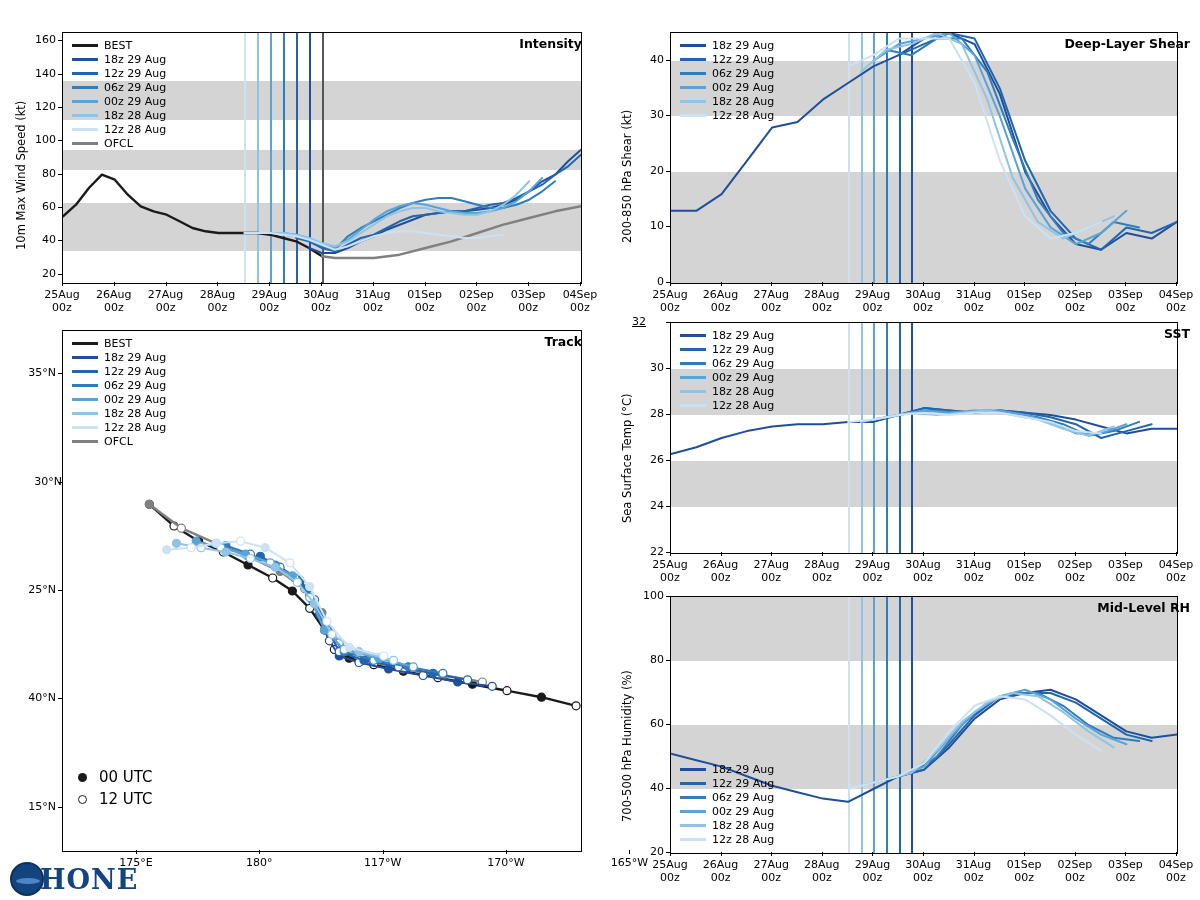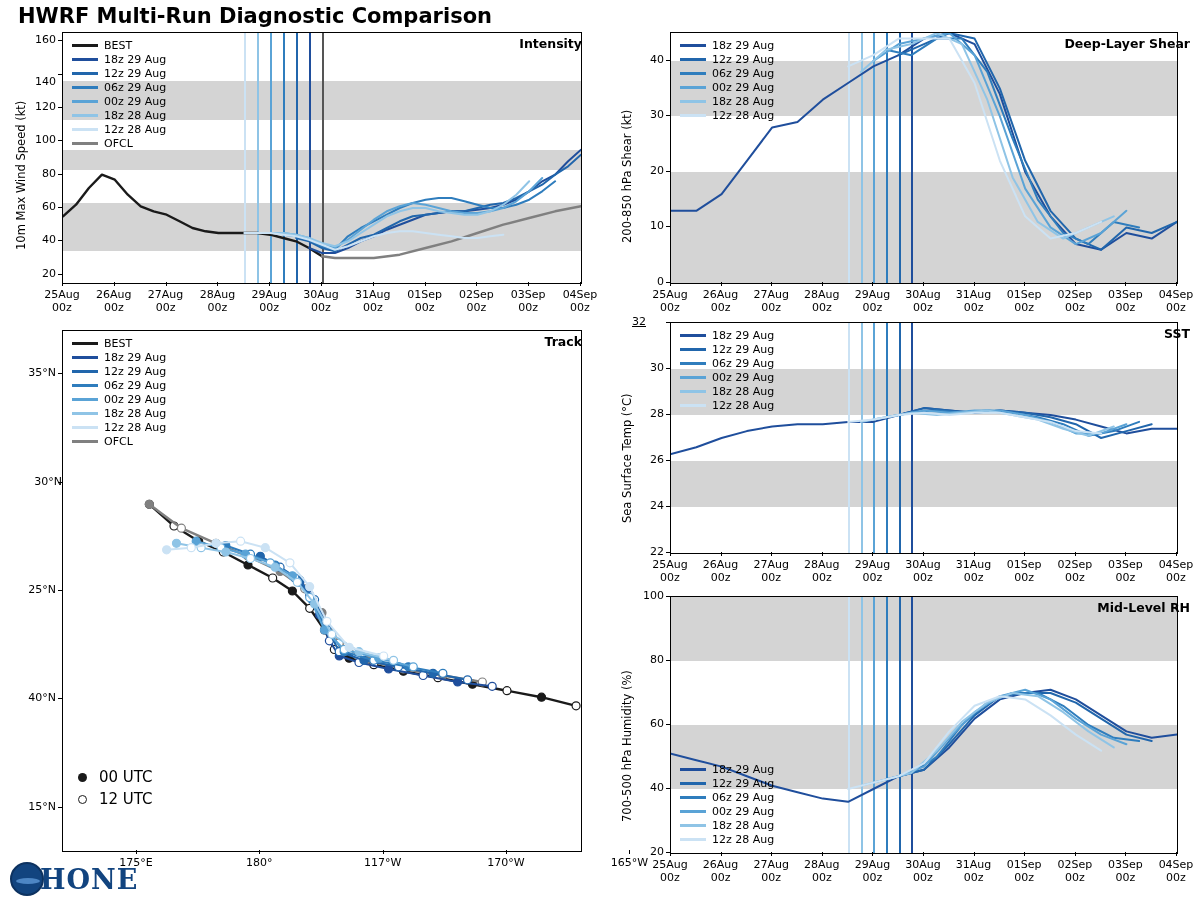--- a/index.html
+++ b/index.html
@@ -41,21 +41,20 @@
   .logo{position:absolute;left:10px;top:862px;width:120px;height:34px;}
   .logo .globe{position:absolute;left:0;top:0;width:34px;height:34px;border-radius:50%;background:#12447f;border:2px solid #0d3260;box-sizing:border-box;}
   .logo .globe:after{content:"";position:absolute;left:4px;top:14px;width:24px;height:6px;background:#4d86c4;border-radius:50%;}
   .logo .txt{position:absolute;left:30px;top:2px;font-size:27px;font-weight:bold;color:#12447f;font-family:"DejaVu Serif",serif;letter-spacing:1px;}
 </style>
 </head>
 <body>
 
 <div class="page">
 
-  <div class="hdr-left">HWRF Multi-Run Diagnostic Comparison</div>
 
   <div class="panel" style="left:0;top:28px;width:592px;height:290px;">
     <div class="plot" id="plot-intensity" style="left:62px;top:4px;width:520px;height:252px;">
         <div class="band" style="top: 170px; height: 48.3333px;"></div>
         <div class="band" style="top: 116.667px; height: 20px;"></div>
         <div class="band" style="top: 48.3333px; height: 38.3333px;"></div>
         <div class="vline" style="left: 181.3px; background: rgb(203, 226, 244);"></div>
         <div class="vline" style="left: 194.25px; background: rgb(143, 196, 230);"></div>
         <div class="vline" style="left: 207.2px; background: rgb(90, 163, 214);"></div>
         <div class="vline" style="left: 220.15px; background: rgb(47, 125, 189);"></div>
@@ -114,21 +113,21 @@
       <div class="ytick" style="left: 18px; width: 38px; top: 205.333px;">40</div>
       <div class="tickmark" style="left: 58px; top: 212.333px; width: 4px; height: 1px;"></div>
       <div class="ytick" style="left: 18px; width: 38px; top: 172px;">60</div>
       <div class="tickmark" style="left: 58px; top: 179px; width: 4px; height: 1px;"></div>
       <div class="ytick" style="left: 18px; width: 38px; top: 138.667px;">80</div>
       <div class="tickmark" style="left: 58px; top: 145.667px; width: 4px; height: 1px;"></div>
       <div class="ytick" style="left: 18px; width: 38px; top: 105.333px;">100</div>
       <div class="tickmark" style="left: 58px; top: 112.333px; width: 4px; height: 1px;"></div>
       <div class="ytick" style="left: 18px; width: 38px; top: 72px;">120</div>
       <div class="tickmark" style="left: 58px; top: 79px; width: 4px; height: 1px;"></div>
-      <div class="ytick" style="left: 18px; width: 38px; top: 38.6667px; margin-top: 8px;">140</div>
+      <div class="ytick" style="left: 18px; width: 38px; top: 38.6667px;">140</div>
       <div class="tickmark" style="left: 58px; top: 45.6667px; width: 4px; height: 1px;"></div>
       <div class="ytick" style="left: 18px; width: 38px; top: 5.33333px;">160</div>
       <div class="tickmark" style="left: 58px; top: 12.3333px; width: 4px; height: 1px;"></div>
       <div class="xtick" style="left: 36px; width: 52px; top: 260px;">25Aug<br>00z</div>
       <div class="tickmark" style="left: 62px; top: 254px; width: 1px; height: 4px;"></div>
       <div class="xtick" style="left: 87.8px; width: 52px; top: 260px;">26Aug<br>00z</div>
       <div class="tickmark" style="left: 113.8px; top: 254px; width: 1px; height: 4px;"></div>
       <div class="xtick" style="left: 139.6px; width: 52px; top: 260px;">27Aug<br>00z</div>
       <div class="tickmark" style="left: 165.6px; top: 254px; width: 1px; height: 4px;"></div>
       <div class="xtick" style="left: 191.4px; width: 52px; top: 260px;">28Aug<br>00z</div>

